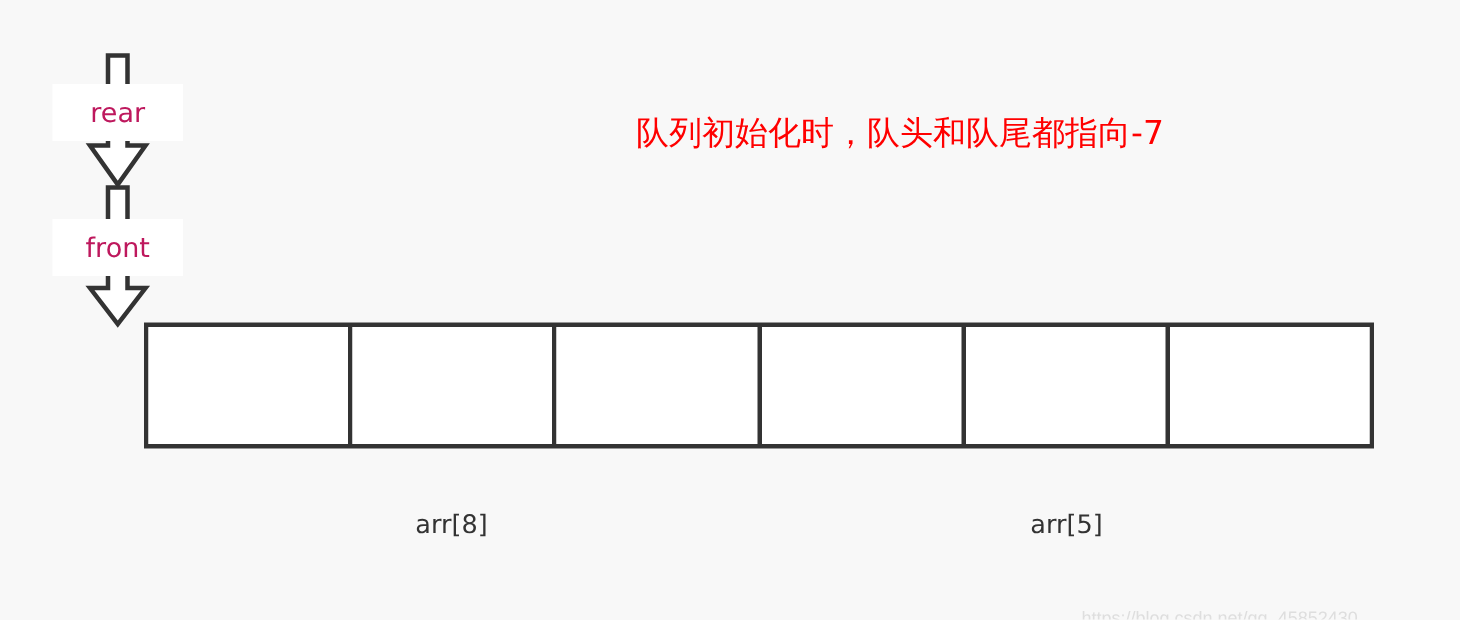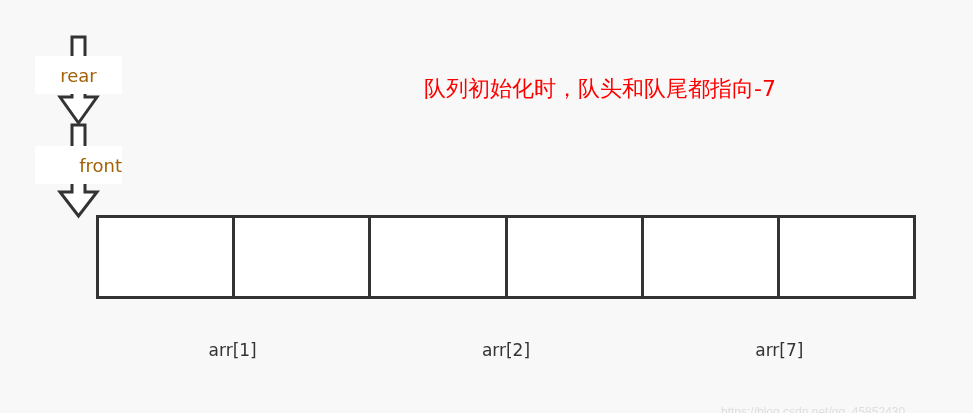--- a/index.html
+++ b/index.html
@@ -5,21 +5,21 @@
     html, body { margin: 0; padding: 0; }
     body {
       width: 973px; height: 413px; position: relative; overflow: hidden;
       background: #f8f8f8;
       font-family: "DejaVu Sans", sans-serif;
     }
     .arrow-svg { position: absolute; left: 0; top: 0; }
     .label-box {
       position: absolute; background: #ffffff;
       display: flex; align-items: center; justify-content: center;
-      font-size: 18px; color: #a16207;
+      font-size: 18px; color: #be185d;
     }
     .array {
       position: absolute; left: 96px; top: 215px; width: 820px; height: 84px;
       display: flex; box-sizing: border-box;
       border: 3px solid #333333; background: #ffffff;
     }
     .cell {
       flex: 1; box-sizing: border-box; height: 100%;
       border-right: 3px solid #333333; background: #ffffff;
     }
@@ -48,34 +48,33 @@
 
   <path d="M72 37 L85 37 L85 97 L97 97 L78.5 123 L60 97 L72 97 Z" fill="#ffffff" stroke="#333333" stroke-width="3" stroke-linejoin="miter"></path>
 
   <path d="M72 125 L85 125 L85 192 L97 192 L78.5 216 L60 192 L72 192 Z" fill="#ffffff" stroke="#333333" stroke-width="3" stroke-linejoin="miter"></path>
 </svg>
 
 <div class="label-box" style="left:35px; top:56px; width:87px; height:38px;">
   <span>rear</span>
 </div>
 
-<div class="label-box" style="left:35px; top:146px; width:87px; height:38px;justify-content:flex-end;">
+<div class="label-box" style="left:35px; top:146px; width:87px; height:38px;">
   <span>front</span>
 </div>
 
 <div class="note">队列初始化时，队头和队尾都指向-7</div>
 
 <div class="array">
   <div class="cell"></div>
   <div class="cell"></div>
   <div class="cell"></div>
   <div class="cell"></div>
   <div class="cell"></div>
   <div class="cell"></div>
 </div>
 
 <div class="idx-row">
-  <div class="idx">arr[1]</div>
-  <div class="idx">arr[2]</div>
-  <div class="idx">arr[7]</div>
+  <div class="idx">arr[8]</div>
+  <div class="idx">arr[5]</div>
 </div>
 
 <div class="watermark">https://blog.csdn.net/qq_45852430</div>
 
 </body></html>

